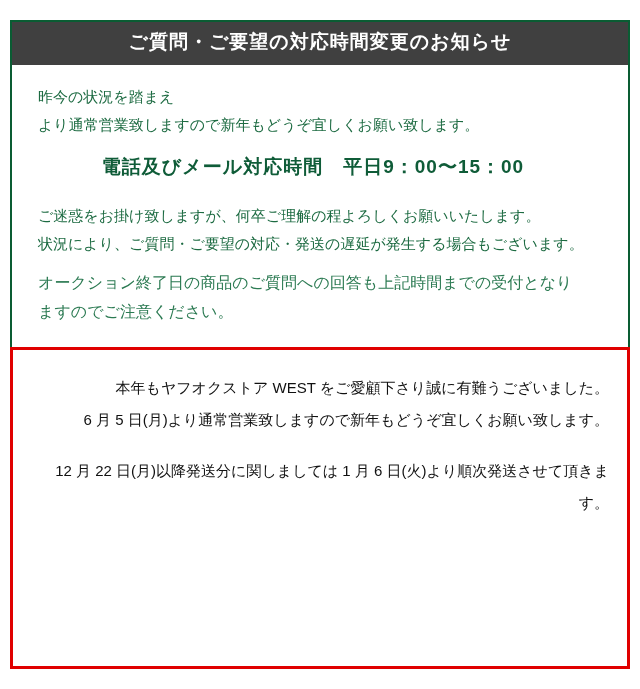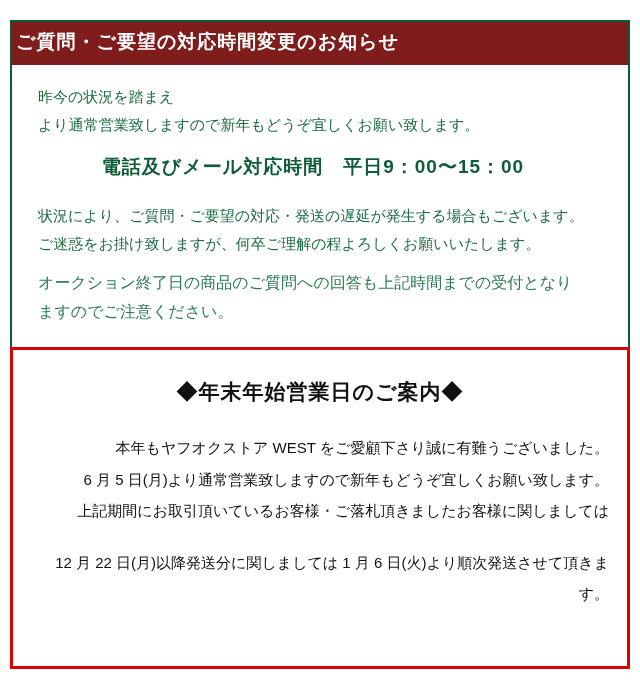--- a/index.html
+++ b/index.html
@@ -24,23 +24,23 @@
   .notice-green {
     position: absolute;
     left: 10px;
     top: 20px;
     width: 620px;
     box-sizing: border-box;
     border: 2px solid #0a5c33;
     background: #ffffff;
   }
   .notice-green-header {
-    background: #7f1d1d;
+    background: #404040;
     color: #ffffff;
-    text-align: left;
+    text-align: center;
     font-size: 19px;
     font-weight: bold;
     letter-spacing: 1px;
     padding: 9px 4px 11px 4px;
     line-height: 1.2;
   }
   .notice-green-body {
     padding: 18px 40px 22px 26px;
     color: #14663c;
   }
@@ -101,29 +101,27 @@
 <body>
 
 <div class="page">
 
   <div class="notice-green">
     <div class="notice-green-header">ご質問・ご要望の対応時間変更のお知らせ</div>
     <div class="notice-green-body">
       <div class="ng-line">昨今の状況を踏まえ</div>
       <div class="ng-line">より通常営業致しますので新年もどうぞ宜しくお願い致します。</div>
       <div class="ng-hours">電話及びメール対応時間　平日9：00〜15：00</div>
+      <div class="ng-line">ご迷惑をお掛け致しますが、何卒ご理解の程よろしくお願いいたします。</div>
       <div class="ng-line">状況により、ご質問・ご要望の対応・発送の遅延が発生する場合もございます。</div>
-      <div class="ng-line">ご迷惑をお掛け致しますが、何卒ご理解の程よろしくお願いいたします。</div>
       <div class="ng-gap"></div>
       <div class="ng-line small">オークション終了日の商品のご質問への回答も上記時間までの受付となりますのでご注意ください。</div>
     </div>
   </div>
 
   <div class="notice-red">
-    <div class="nr-title">◆年末年始営業日のご案内◆</div>
     <div class="nr-line">本年もヤフオクストア WEST をご愛顧下さり誠に有難うございました。</div>
     <div class="nr-line">6 月 5 日(月)より通常営業致しますので新年もどうぞ宜しくお願い致します。</div>
-    <div class="nr-line">上記期間にお取引頂いているお客様・ご落札頂きましたお客様に関しましては</div>
     <div class="nr-spacer"></div>
     <div class="nr-line">12 月 22 日(月)以降発送分に関しましては 1 月 6 日(火)より順次発送させて頂きます。</div>
   </div>
 
 </div>
 
 </body></html>

